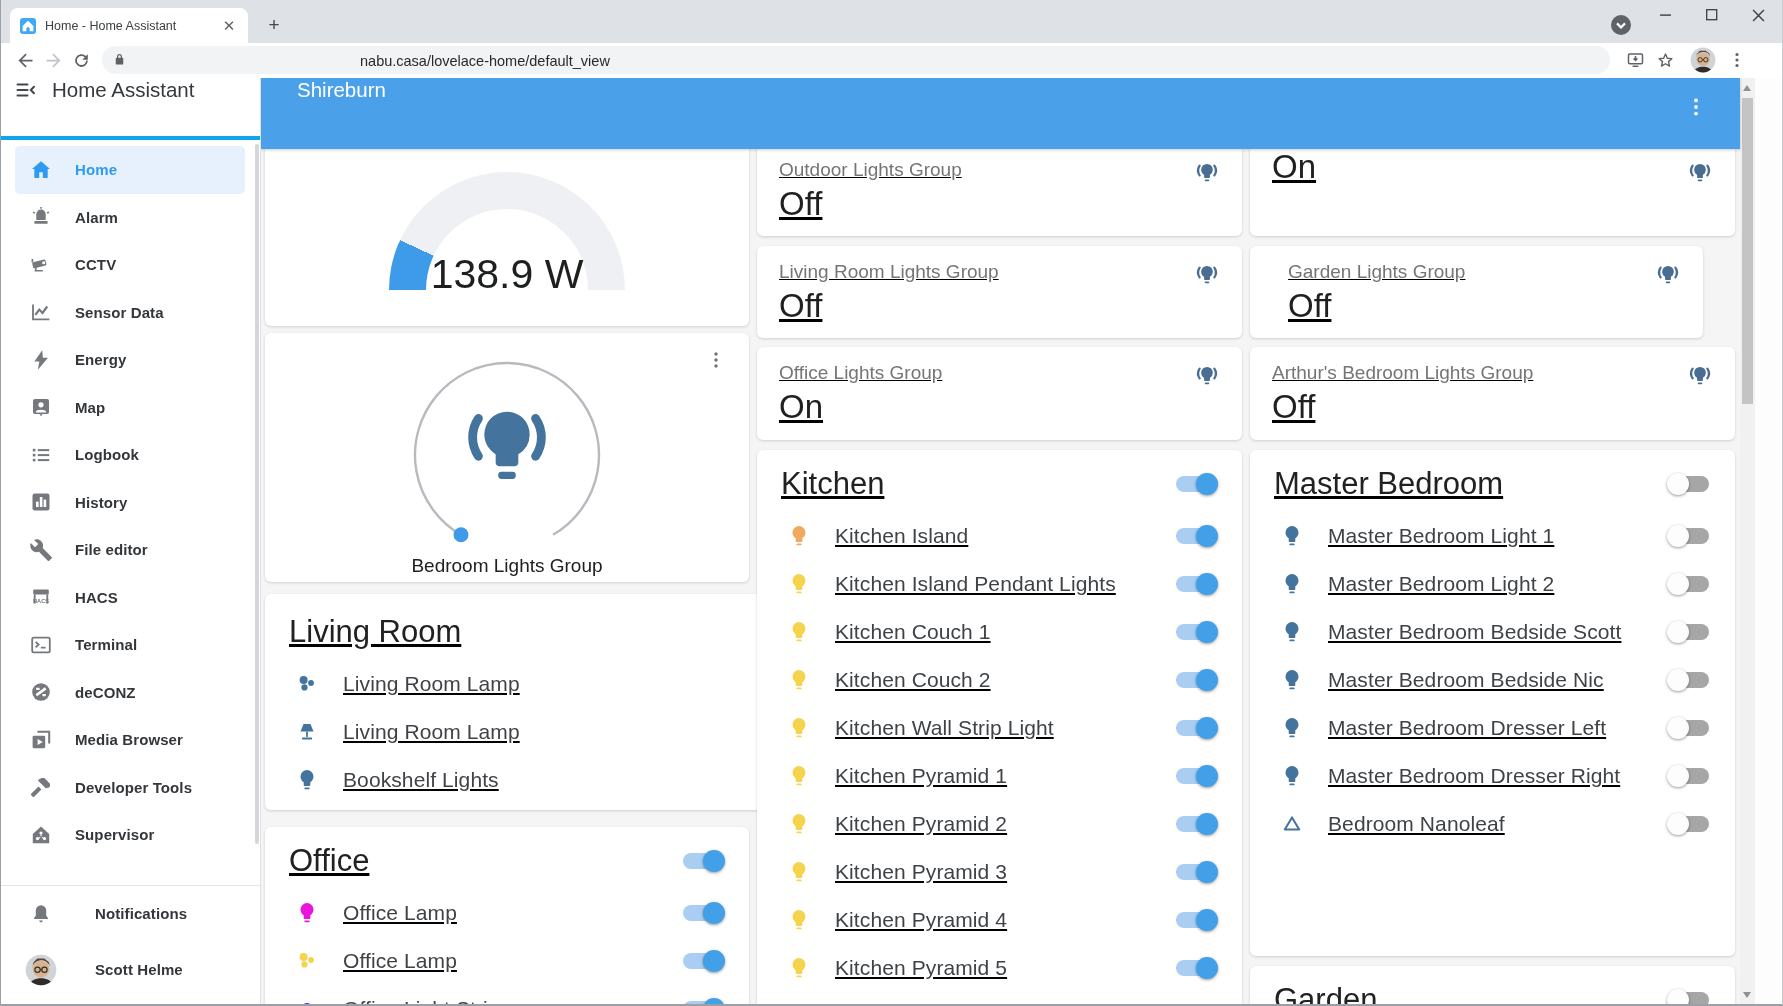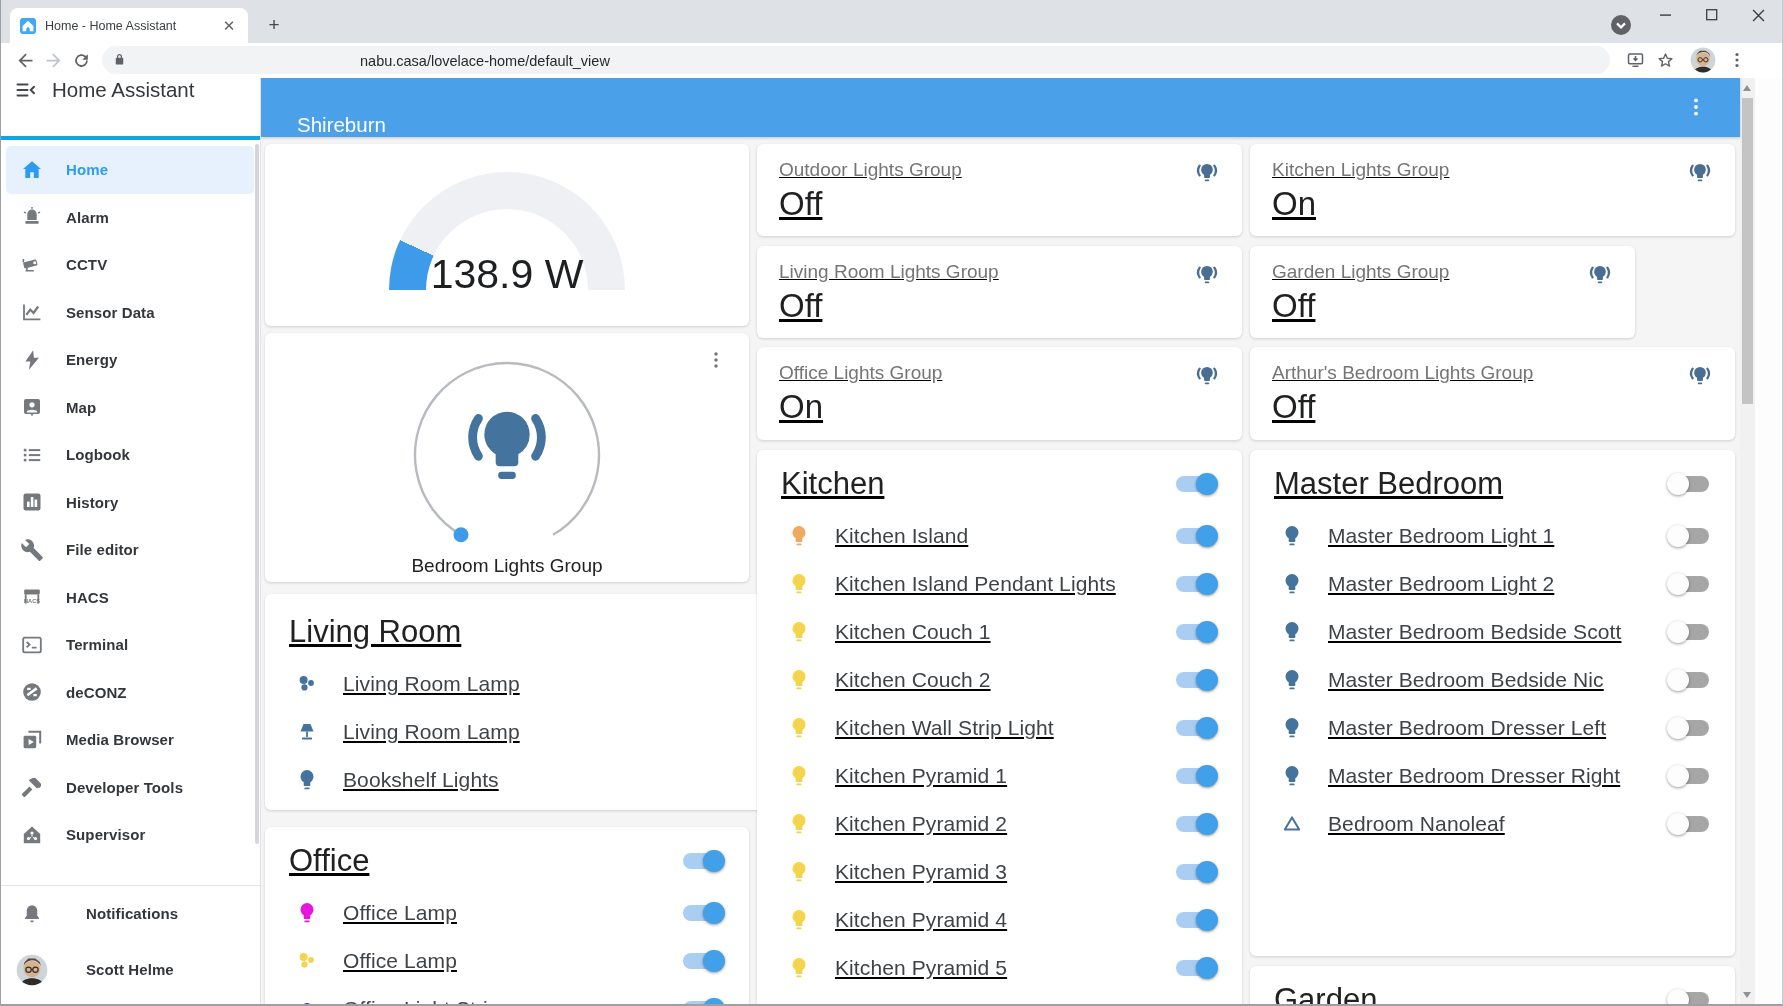--- a/index.html
+++ b/index.html
@@ -29,33 +29,33 @@
   #url-text{position:absolute;left:360px;top:10px;font-size:14.5px;color:#27292c;}
 
   
   #app{position:absolute;left:0;top:78px;width:1783px;height:928px;overflow:hidden;background:#f5f5f5;}
 
   #sidebar{position:absolute;left:0;top:0;width:260px;height:928px;background:#fff;border-right:1px solid #dfe1e4;}
   #sb-head{height:58px;border-bottom:4px solid #0ea5e9;display:flex;}
   #sb-menu{width:24px;height:24px;margin:0 14px 0 14px;color:#44474b;}
   #sb-title{font-size:20.5px;color:#35383c;}
   #sb-list{padding-top:6px;}
-  .side-item{height:47.5px;display:flex;align-items:center;margin:0 6px;border-radius:5px;}
+  .side-item{height:47.5px;display:flex;align-items:center;margin:0 15px;border-radius:5px;}
   .side-item .s-ic{width:24px;height:24px;margin:0 22px 0 14px;color:#75787c;flex:none;}
   .side-item .s-label{font-size:15px;font-weight:bold;color:#33363a;letter-spacing:.1px;}
   .side-item.active{background:#e7f1fd;}
   .side-item.active .s-ic{color:#2e9bf2;}
   .side-item.active .s-label{color:#2e9bf2;}
   #sb-divider{height:1px;background:#e3e5e8;margin-top:26px;}
   .side-item.footer{height:56px;gap:20px;}
   #sb-scroll{position:absolute;right:1px;top:66px;width:4px;height:700px;background:#d4d6d9;border-radius:2px;}
 
   #main{position:absolute;left:261px;top:0;width:1522px;height:928px;overflow:hidden;}
-  #ha-header{position:absolute;left:0;top:0;width:1479px;height:59px;background:var(--header-blue,#4aa1ea);
-       display:flex;align-items:flex-end;box-shadow:0 1px 3px rgba(0,0,0,.2);z-index:5;}
+  #ha-header{position:absolute;left:0;top:0;width:1479px;height:71px;background:var(--header-blue,#4aa1ea);
+       display:flex;align-items:flex-start;box-shadow:0 1px 3px rgba(0,0,0,.2);z-index:5;}
   #ha-title{color:#fff;font-size:20.5px;margin-left:36px;}
   #ha-menu{position:absolute;right:32px;top:17px;width:24px;height:24px;color:#fff;}
 
   #scrollcol{position:absolute;left:1479px;top:0;width:15px;height:928px;background:#f1f1f1;}
   #scroll-thumb{position:absolute;left:2px;top:20px;width:11px;height:306px;background:#c4c4c4;}
   .scroll-arrow{position:absolute;left:3px;width:0;height:0;border-left:4.5px solid transparent;border-right:4.5px solid transparent;}
   #arrow-up{top:7px;border-bottom:6px solid #8f9194;}
   #arrow-down{top:914px;border-top:6px solid #8f9194;}
   #right-strip{position:absolute;left:1494px;top:0;width:28px;height:928px;background:#fdfdfd;}
 
@@ -432,32 +432,31 @@
     <span class="gc-icon"><svg viewBox="0 0 24 24">
               <g fill="#4a6d94">
                 <path d="M12 3.6a5.4 5.4 0 0 0-5.4 5.4c0 2 1.1 3.7 2.7 4.7v2c0 .5.4.9.9.9h3.6c.5 0 .9-.4.9-.9v-2a5.5 5.5 0 0 0 2.7-4.7A5.4 5.4 0 0 0 12 3.6z"></path>
                 <rect x="9.9" y="17.9" width="4.2" height="1.7" rx=".8"></rect>
               </g>
               <path d="M5.2 5.2a8 8 0 0 0 0 9" stroke="#4a6d94" stroke-width="2.1" fill="none" stroke-linecap="round"></path>
               <path d="M18.8 5.2a8 8 0 0 1 0 9" stroke="#4a6d94" stroke-width="2.1" fill="none" stroke-linecap="round"></path>
             </svg></span>
         </div>
         <div class="card" style="left: 989px; top: 66px; width: 485px; height: 92px;">
-    <div class="gc-name">Kitchen Lights Group</div>
     <div class="gc-state">On</div>
     <span class="gc-icon"><svg viewBox="0 0 24 24">
               <g fill="#4a6d94">
                 <path d="M12 3.6a5.4 5.4 0 0 0-5.4 5.4c0 2 1.1 3.7 2.7 4.7v2c0 .5.4.9.9.9h3.6c.5 0 .9-.4.9-.9v-2a5.5 5.5 0 0 0 2.7-4.7A5.4 5.4 0 0 0 12 3.6z"></path>
                 <rect x="9.9" y="17.9" width="4.2" height="1.7" rx=".8"></rect>
               </g>
               <path d="M5.2 5.2a8 8 0 0 0 0 9" stroke="#4a6d94" stroke-width="2.1" fill="none" stroke-linecap="round"></path>
               <path d="M18.8 5.2a8 8 0 0 1 0 9" stroke="#4a6d94" stroke-width="2.1" fill="none" stroke-linecap="round"></path>
             </svg></span>
         </div>
-        <div class="card" style="left: 989px; top: 168px; width: 385px; height: 92px;">
+        <div class="card" style="left: 989px; top: 168px; width: 437px; height: 92px; padding-left: 16px;">
     <div class="gc-name">Garden Lights Group</div>
     <div class="gc-state">Off</div>
     <span class="gc-icon"><svg viewBox="0 0 24 24">
               <g fill="#4a6d94">
                 <path d="M12 3.6a5.4 5.4 0 0 0-5.4 5.4c0 2 1.1 3.7 2.7 4.7v2c0 .5.4.9.9.9h3.6c.5 0 .9-.4.9-.9v-2a5.5 5.5 0 0 0 2.7-4.7A5.4 5.4 0 0 0 12 3.6z"></path>
                 <rect x="9.9" y="17.9" width="4.2" height="1.7" rx=".8"></rect>
               </g>
               <path d="M5.2 5.2a8 8 0 0 0 0 9" stroke="#4a6d94" stroke-width="2.1" fill="none" stroke-linecap="round"></path>
               <path d="M18.8 5.2a8 8 0 0 1 0 9" stroke="#4a6d94" stroke-width="2.1" fill="none" stroke-linecap="round"></path>
             </svg></span>

